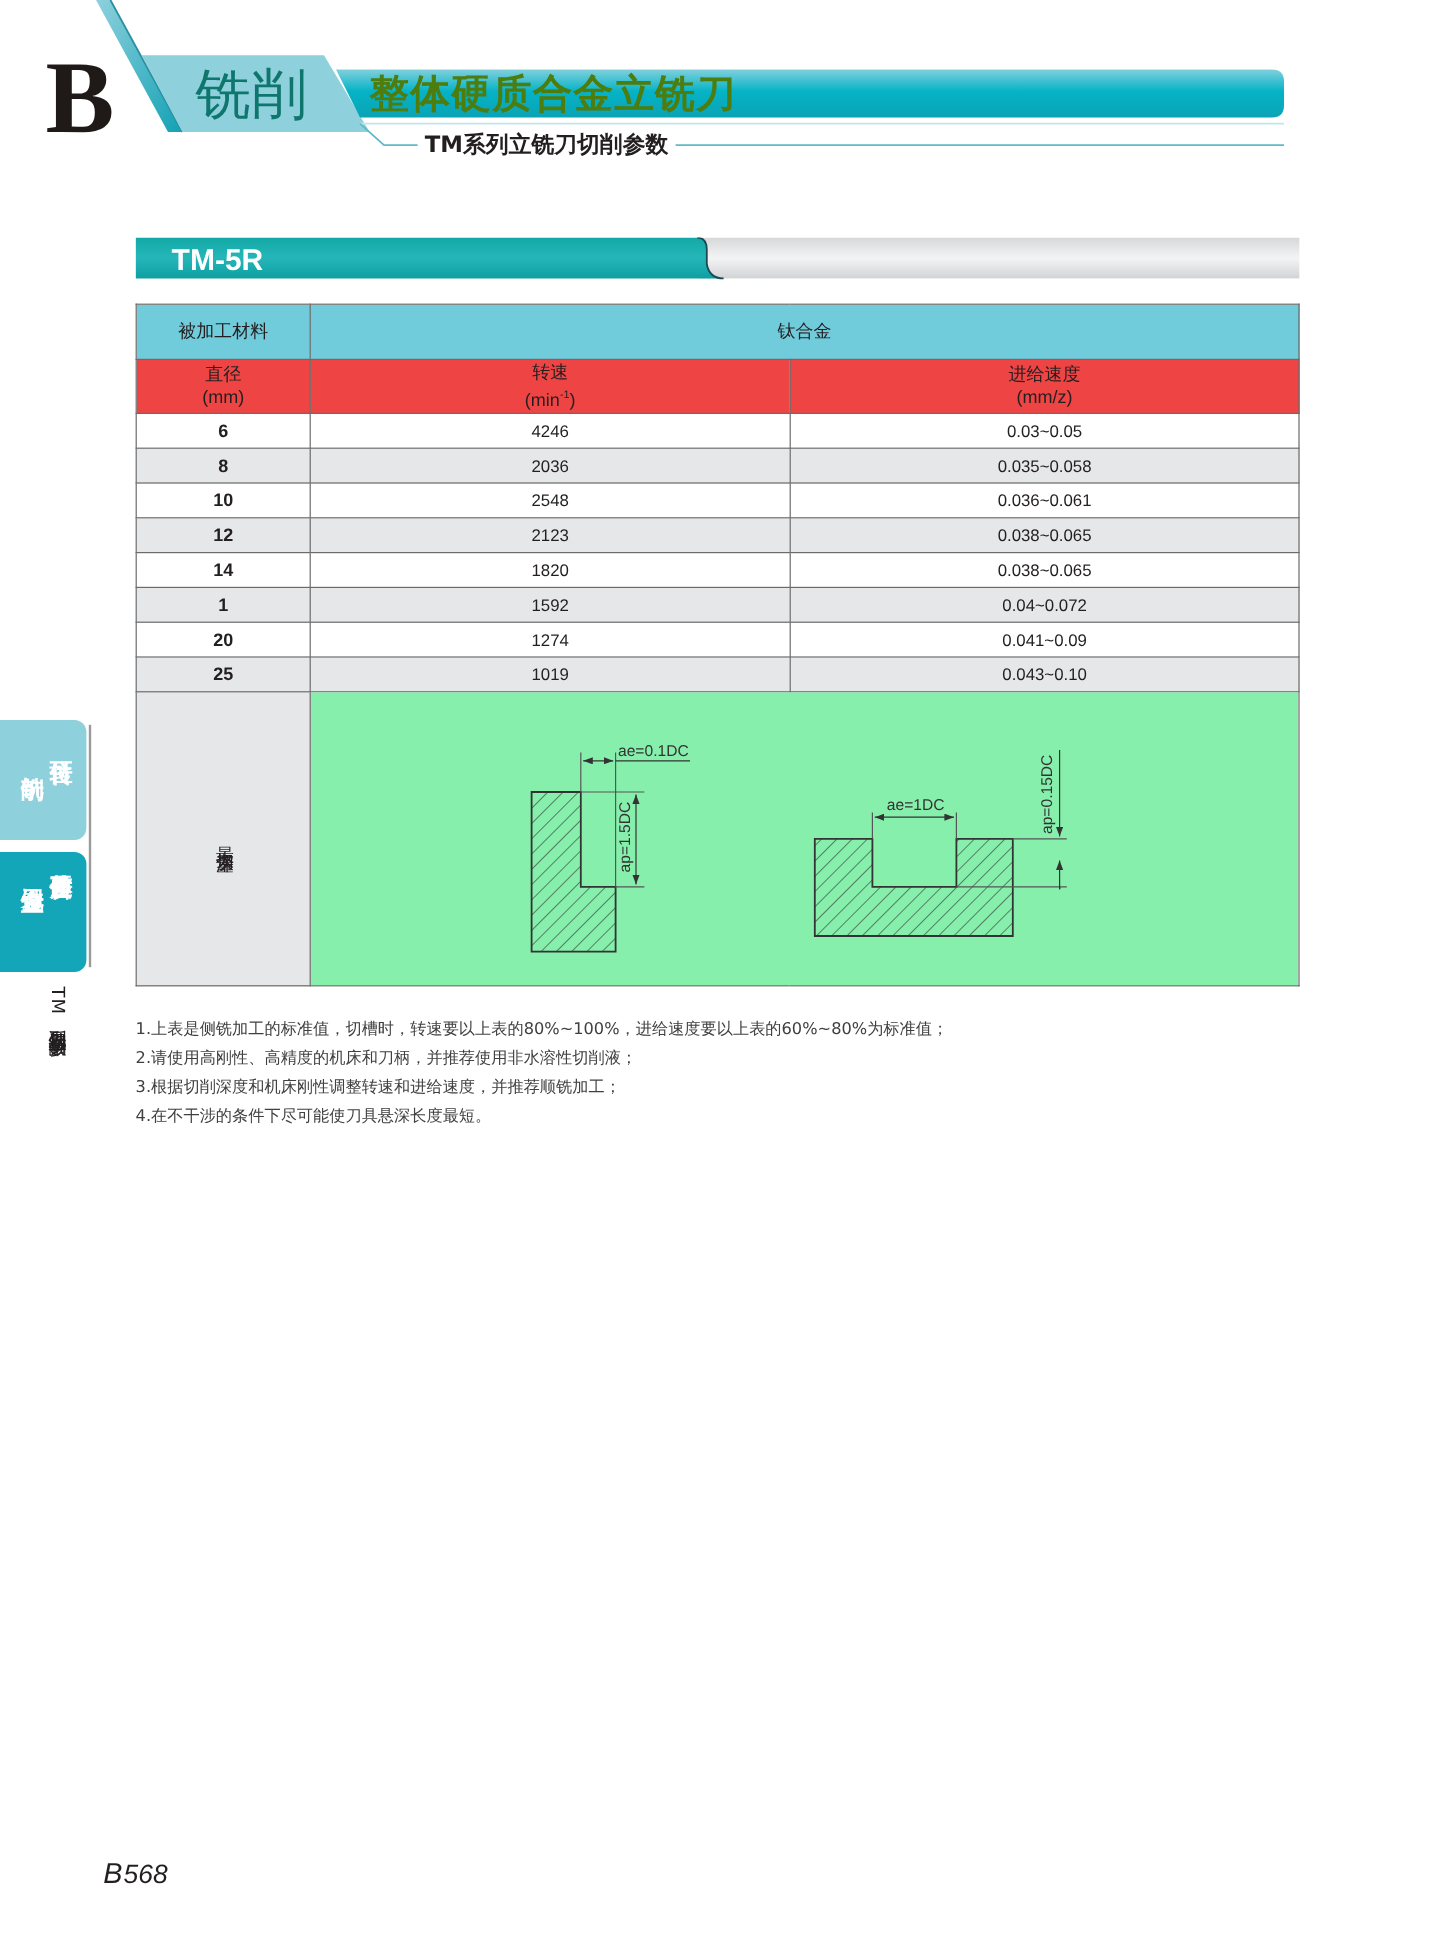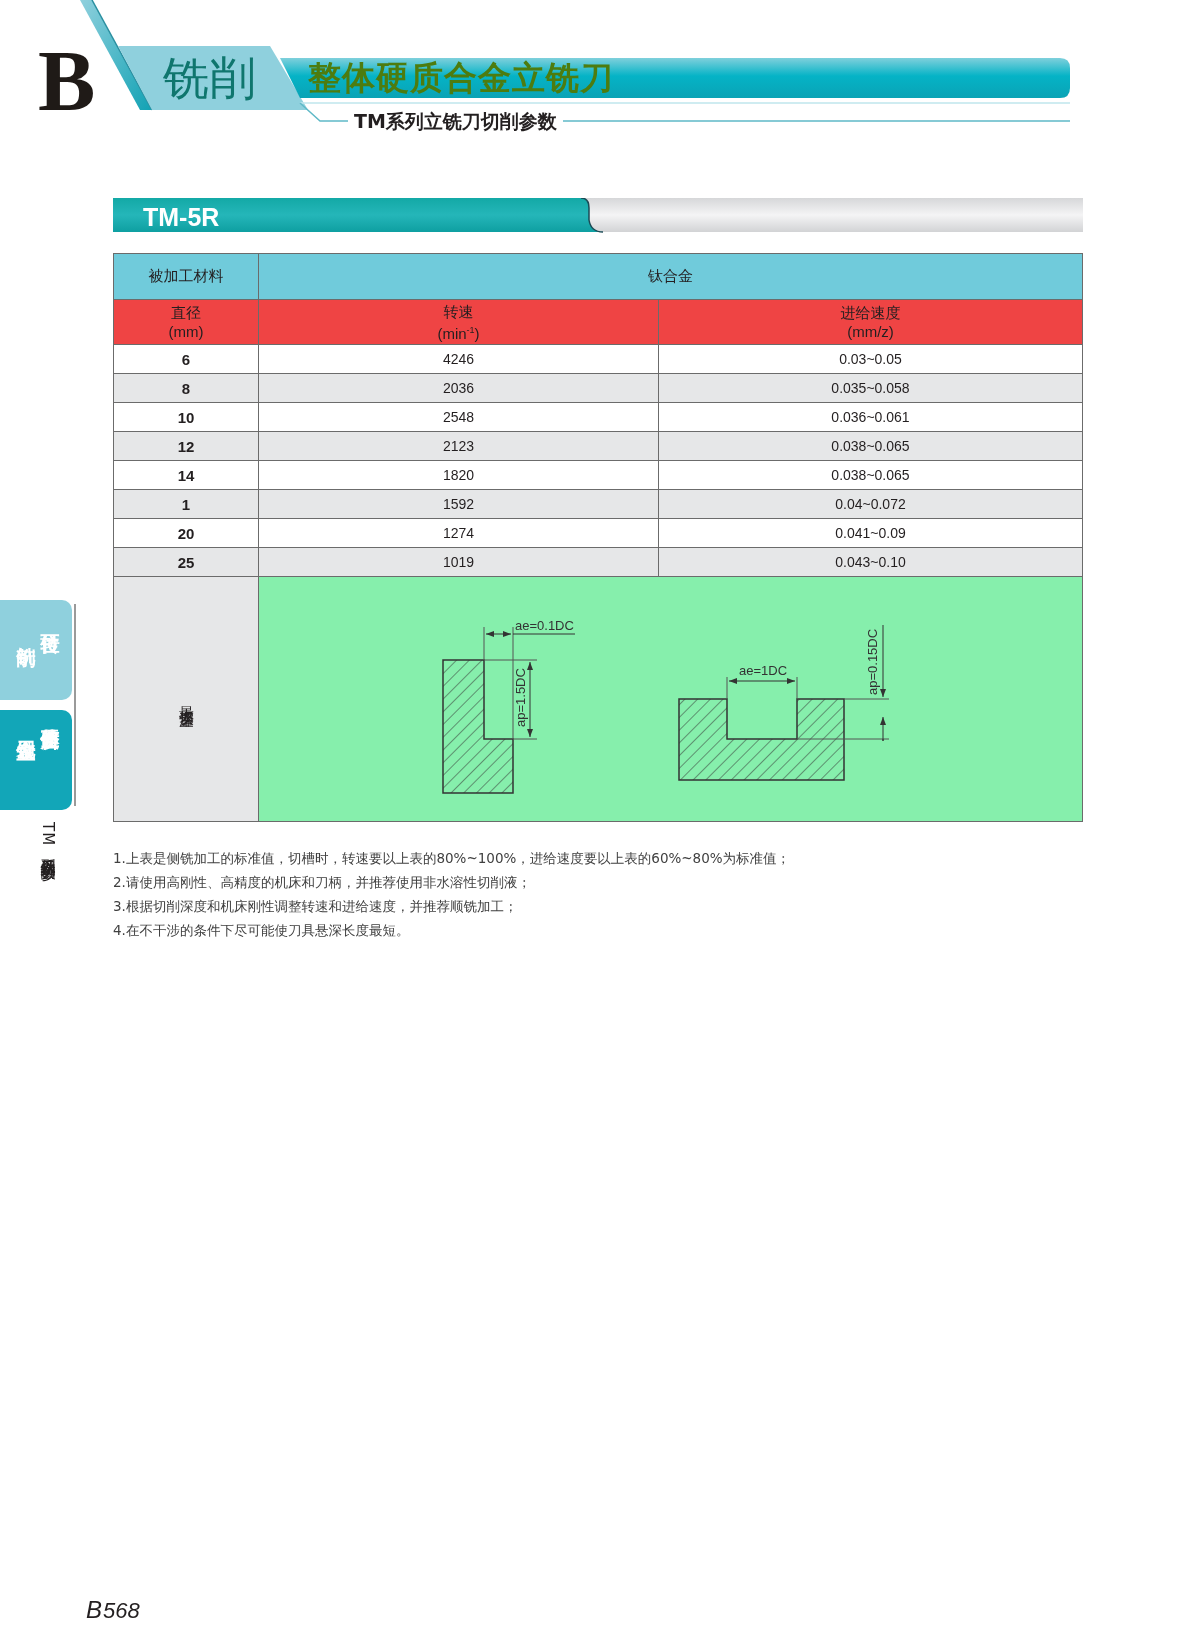--- a/index.html
+++ b/index.html
@@ -47,21 +47,21 @@
   .tab { position:absolute; left:0; width:72px; border-radius:0 10px 10px 0; }
   .tab1 { top:600px; height:100px; background:#8fd0dd; }
   .tab2 { top:710px; height:100px; background:#12a6b8; }
   .tab .col { position:absolute; writing-mode:vertical-rl; color:#ffffff; font-weight:bold;
               font-size:19px; line-height:22px; letter-spacing:0px; }
   .side-rule { position:absolute; left:74px; top:604px; width:2px; height:202px; background:#9a9a9a; }
   .side-caption { position:absolute; left:38px; top:822px; writing-mode:vertical-rl; font-size:15px;
                   color:#231f20; letter-spacing:1px; }
 
   .page-num { position:absolute; left:86px; top:1548px; font-family:"Liberation Sans", sans-serif;
-              font-style:italic; font-size:22px; color:#231f20;margin-top:48px; }
+              font-style:italic; font-size:22px; color:#231f20; }
   .page-num .pfx { font-size:24px; margin-right:1px; }
 </style>
 </head>
 <body>
 
 <div class="hdr">
   <svg width="1200" height="140">
     <defs>
       <linearGradient id="gTeal" x1="0" y1="0" x2="0" y2="1">
         <stop offset="0" stop-color="#7fd0dc"></stop>

